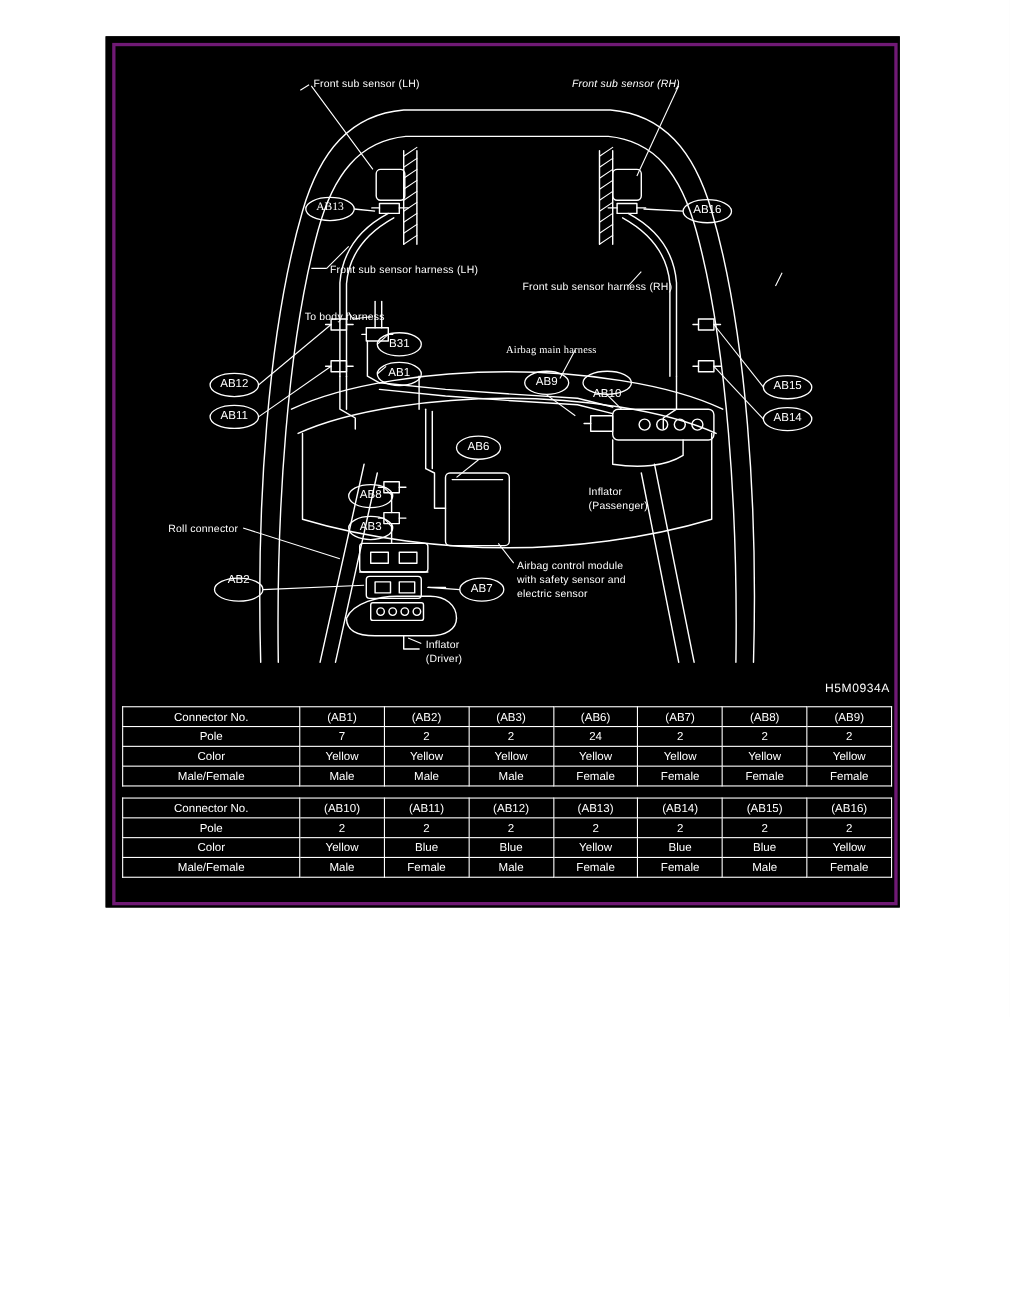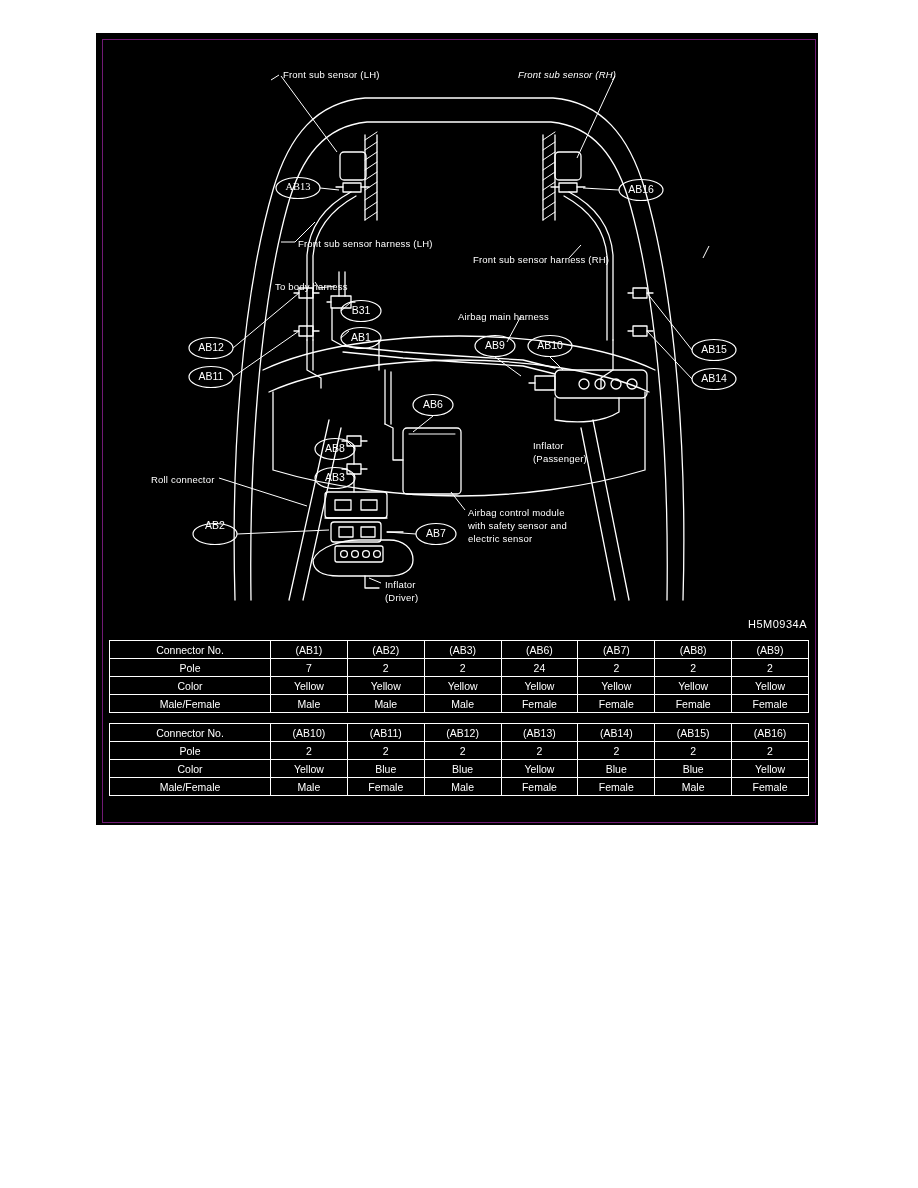--- a/index.html
+++ b/index.html
@@ -29,21 +29,21 @@
     width: 722px;
     height: 792px;
     background: #000000;
     border: 2px solid #000000;
     box-sizing: border-box;
   }
   #figure-inner {
     position: absolute;
     left: 4px; top: 4px;
     width: 714px; height: 784px;
-    border: 1px solid #701a75;
+    border: 3px solid #701a75;
     box-sizing: border-box;
     background: #000000;
     overflow: hidden;
   }
   
   #diagram-area {
     position: absolute;
     left: 0; top: 0;
     width: 712px;
     height: 600px;
@@ -257,38 +257,38 @@
             <path d="M134 494 L226 490" stroke-width="1"></path>
             <path d="M313 494 L284 492" stroke-width="1"></path>
           </g>
         </svg>
 
         <div class="dlabel" style="left:180px; top:29px;">Front sub sensor (LH)</div>
         <div class="dlabel" style="left:415px; top:29px;font-style:italic;">Front sub sensor (RH)</div>
         <div class="dlabel" style="left:195px; top:198px;">Front sub sensor harness (LH)</div>
         <div class="dlabel" style="left:370px; top:214px;">Front sub sensor harness (RH)</div>
         <div class="dlabel" style="left:172px; top:241px;">To body harness</div>
-        <div class="dlabel" style="left:355px; top:271px;">Airbag main harness</div>
+        <div class="dlabel" style="left:355px; top:271px;font-family:Liberation Serif, serif;">Airbag main harness</div>
         <div class="dlabel" style="left:430px; top:400px;">Inflator</div>
         <div class="dlabel" style="left:430px; top:413px;">(Passenger)</div>
         <div class="dlabel" style="left:48px; top:434px;">Roll connector</div>
         <div class="dlabel" style="left:365px; top:467px;">Airbag control module</div>
         <div class="dlabel" style="left:365px; top:480px;">with safety sensor and</div>
         <div class="dlabel" style="left:365px; top:493px;">electric sensor</div>
         <div class="dlabel" style="left:282px; top:539px;">Inflator</div>
         <div class="dlabel" style="left:282px; top:552px;">(Driver)</div>
 
         <div class="dcode" style="left:178px; top:141px; width:34px;font-family:Liberation Serif, serif;">AB13</div>
         <div class="dcode" style="left:521px; top:143px; width:34px;">AB16</div>
         <div class="dcode" style="left:241px; top:264px; width:34px;">B31</div>
         <div class="dcode" style="left:241px; top:291px; width:34px;">AB1</div>
         <div class="dcode" style="left:91px; top:301px; width:34px;">AB12</div>
         <div class="dcode" style="left:91px; top:330px; width:34px;">AB11</div>
         <div class="dcode" style="left:375px; top:299px; width:34px;">AB9</div>
-        <div class="dcode" style="left:430px; top:299px; width:34px;">AB10</div>
+        <div class="dcode" style="left:430px; top:310px; width:34px;">AB10</div>
         <div class="dcode" style="left:594px; top:303px; width:34px;">AB15</div>
         <div class="dcode" style="left:594px; top:332px; width:34px;">AB14</div>
         <div class="dcode" style="left:313px; top:358px; width:34px;">AB6</div>
         <div class="dcode" style="left:215px; top:402px; width:34px;">AB8</div>
         <div class="dcode" style="left:215px; top:431px; width:34px;">AB3</div>
         <div class="dcode" style="left:95px; top:479px; width:34px;">AB2</div>
         <div class="dcode" style="left:316px; top:487px; width:34px;">AB7</div>
 
         <div class="fig-id" style="right:8px; top:578px;">H5M0934A</div>
       </div>

